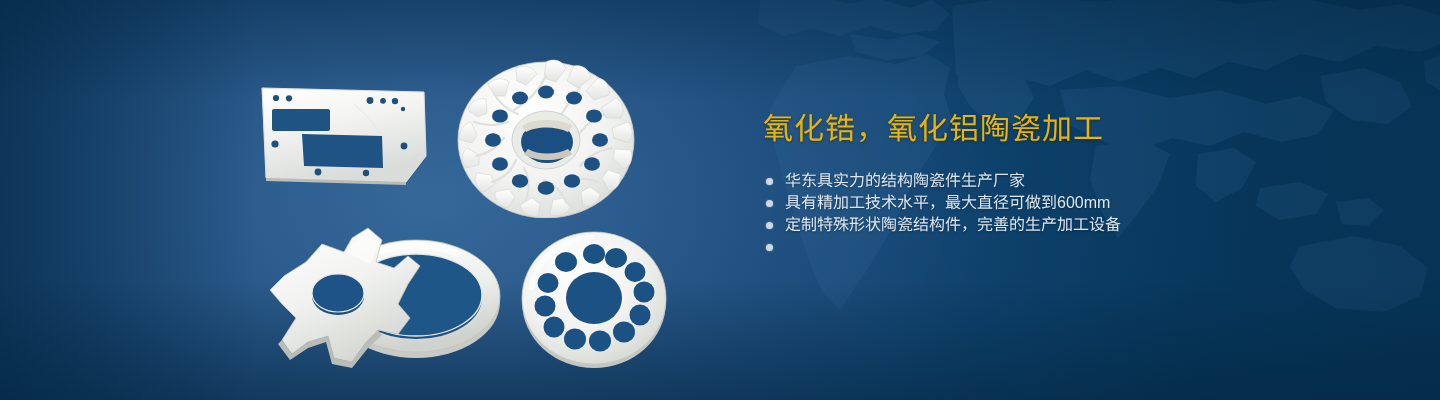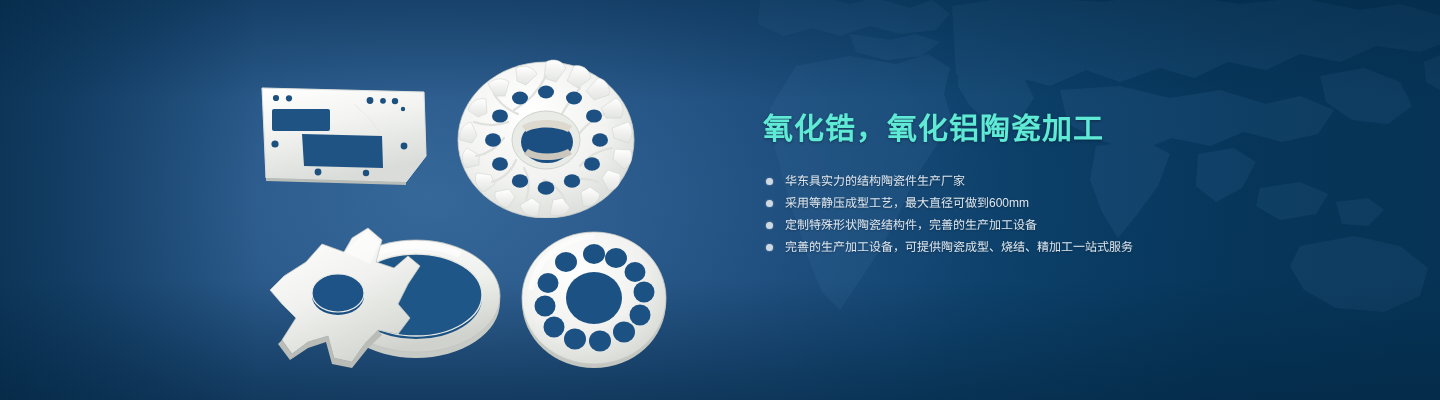--- a/index.html
+++ b/index.html
@@ -75,35 +75,35 @@
   .copy {
     position: absolute;
     left: 763px;
     top: 108px;
     width: 600px;
   }
   .headline {
     margin: 0;
     font-size: 30px;
     line-height: 42px;
-    font-weight: 700;
+    font-weight: 400;
     letter-spacing: 1px;
-    color: #5eead4;
+    color: #eab308;
     text-shadow: 0 1px 3px rgba(0,0,0,0.35);
     white-space: nowrap;
   }
   .bullets {
     list-style: none;
     margin: 20px 0 0 0;
     padding: 0;
   }
   .bullet {
     position: relative;
     padding-left: 22px;
-    font-size: 12px;
+    font-size: 16px;
     line-height: 22px;
     color: #dde6ee;
     white-space: nowrap;
     text-shadow: 0 1px 2px rgba(0,0,0,0.30);
   }
   .bullet-dot {
     position: absolute;
     left: 3px;
     top: 8px;
     width: 7px;
@@ -323,26 +323,25 @@
   <div class="copy">
     <h1 class="headline">氧化锆，氧化铝陶瓷加工</h1>
 
     <ul class="bullets">
       <li class="bullet">
         <span class="bullet-dot"></span>
         <span>华东具实力的结构陶瓷件生产厂家</span>
       </li>
       <li class="bullet">
         <span class="bullet-dot"></span>
-        <span>采用等静压成型工艺，最大直径可做到600mm</span>
+        <span>具有精加工技术水平，最大直径可做到600mm</span>
       </li>
       <li class="bullet">
         <span class="bullet-dot"></span>
         <span>定制特殊形状陶瓷结构件，完善的生产加工设备</span>
       </li>
       <li class="bullet">
         <span class="bullet-dot"></span>
-        <span>完善的生产加工设备，可提供陶瓷成型、烧结、精加工一站式服务</span>
       </li>
     </ul>
   </div>
 
 </div>
 
 </body></html>

